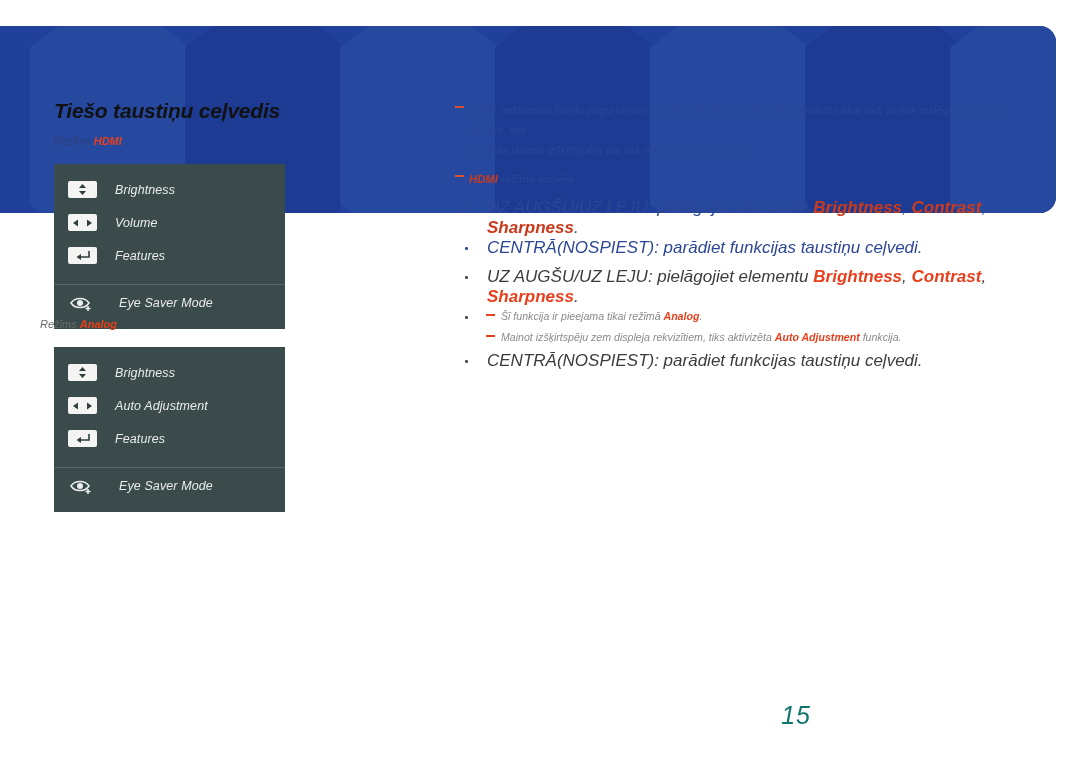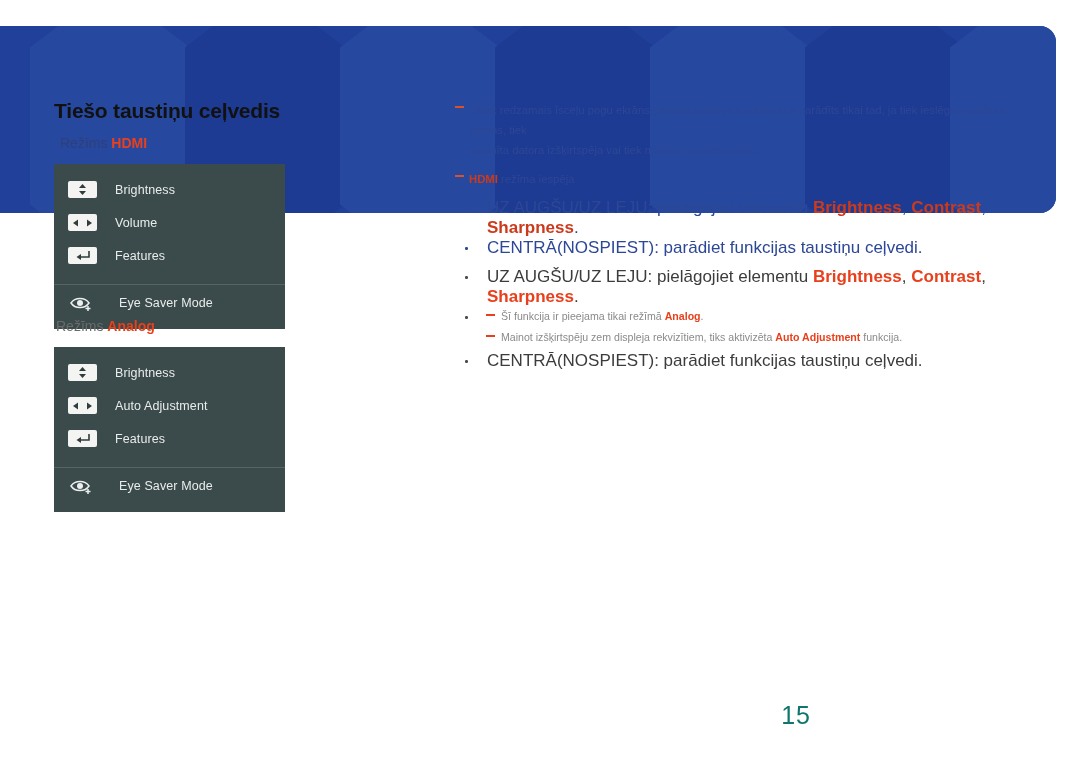--- a/index.html
+++ b/index.html
@@ -10,20 +10,21 @@
     background: #ffffff;
     font-family: "Liberation Sans", sans-serif;
     overflow: hidden;
   }
 
   .page {
     position: relative;
     width: 857px;
     height: 763px;
     background: #ffffff;
+    font-style: italic;
   }
 
   
   .banner {
     position: absolute;
     left: -10px;
     top: 26px;
     width: 1066px;
     height: 187px;
     background: #21409a;
@@ -58,27 +59,26 @@
     left: 54px;
     top: 99px;
     font-size: 21px;
     font-weight: bold;
     color: #111111;
     letter-spacing: -0.2px;
     white-space: nowrap;
   }
   .mode-label {
     position: absolute;
-    font-size: 14px;
+    font-size: 11px;
     color: #3a3a3a;
     white-space: nowrap;
-    margin-left: 6px;
   }
   .mode-label.m1 { left: 54px; top: 135px; }
-  .mode-label.m2 { left: 50px; top: 318px; color: #6b6b6b; }
+  .mode-label.m2 { left: 40px; top: 318px; color: #6b6b6b; }
   .mode-label .hl { color: #e8401c; font-weight: bold; }
   .mode-label.m1 .plain { color: #2f3f7a; }
 
   
   .osd {
     position: absolute;
     width: 231px;
     background: #3b4a4a;
     padding: 9px 0 9px 0;
   }

